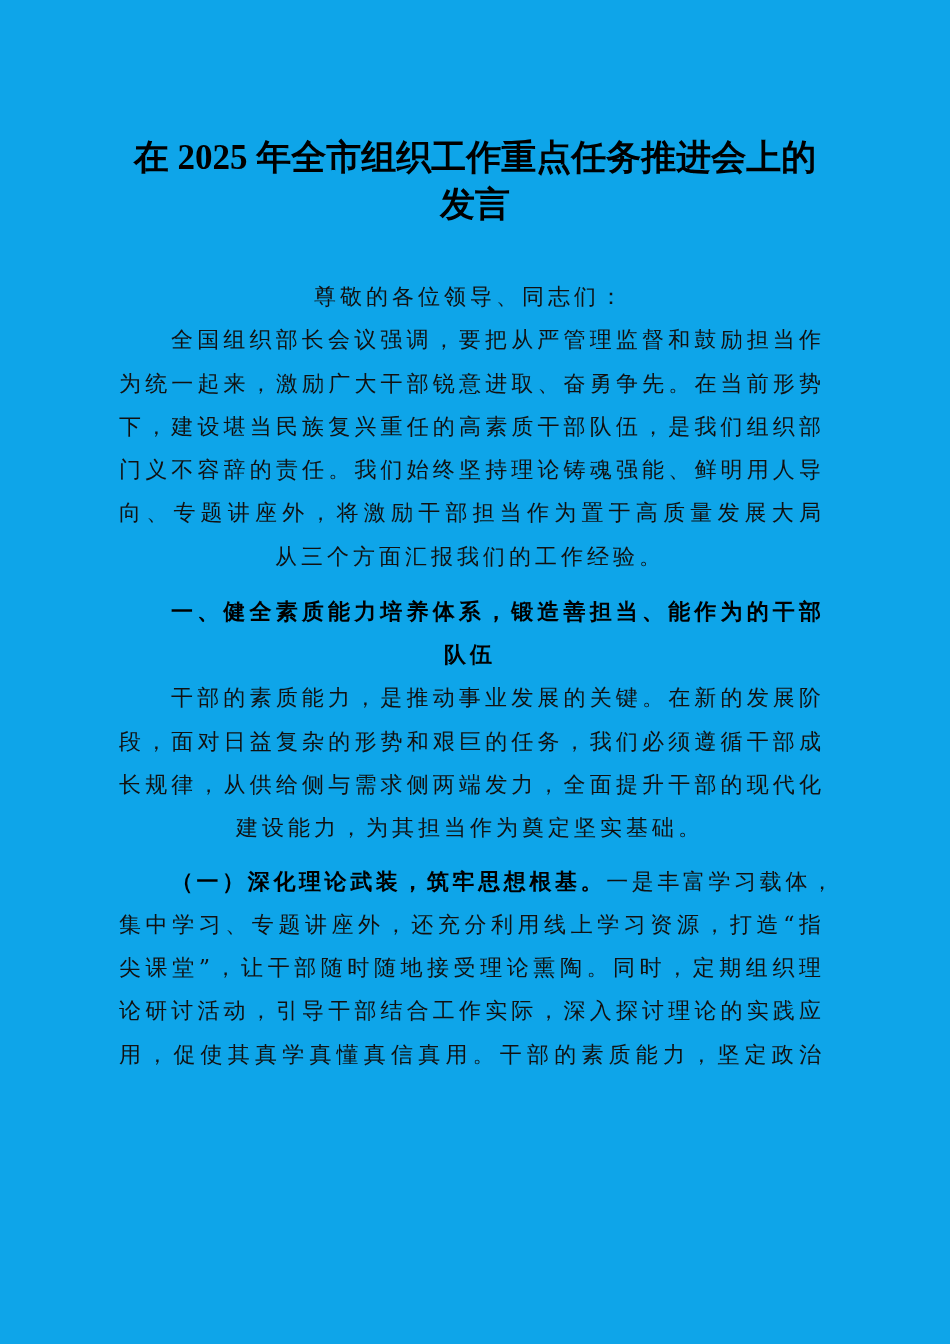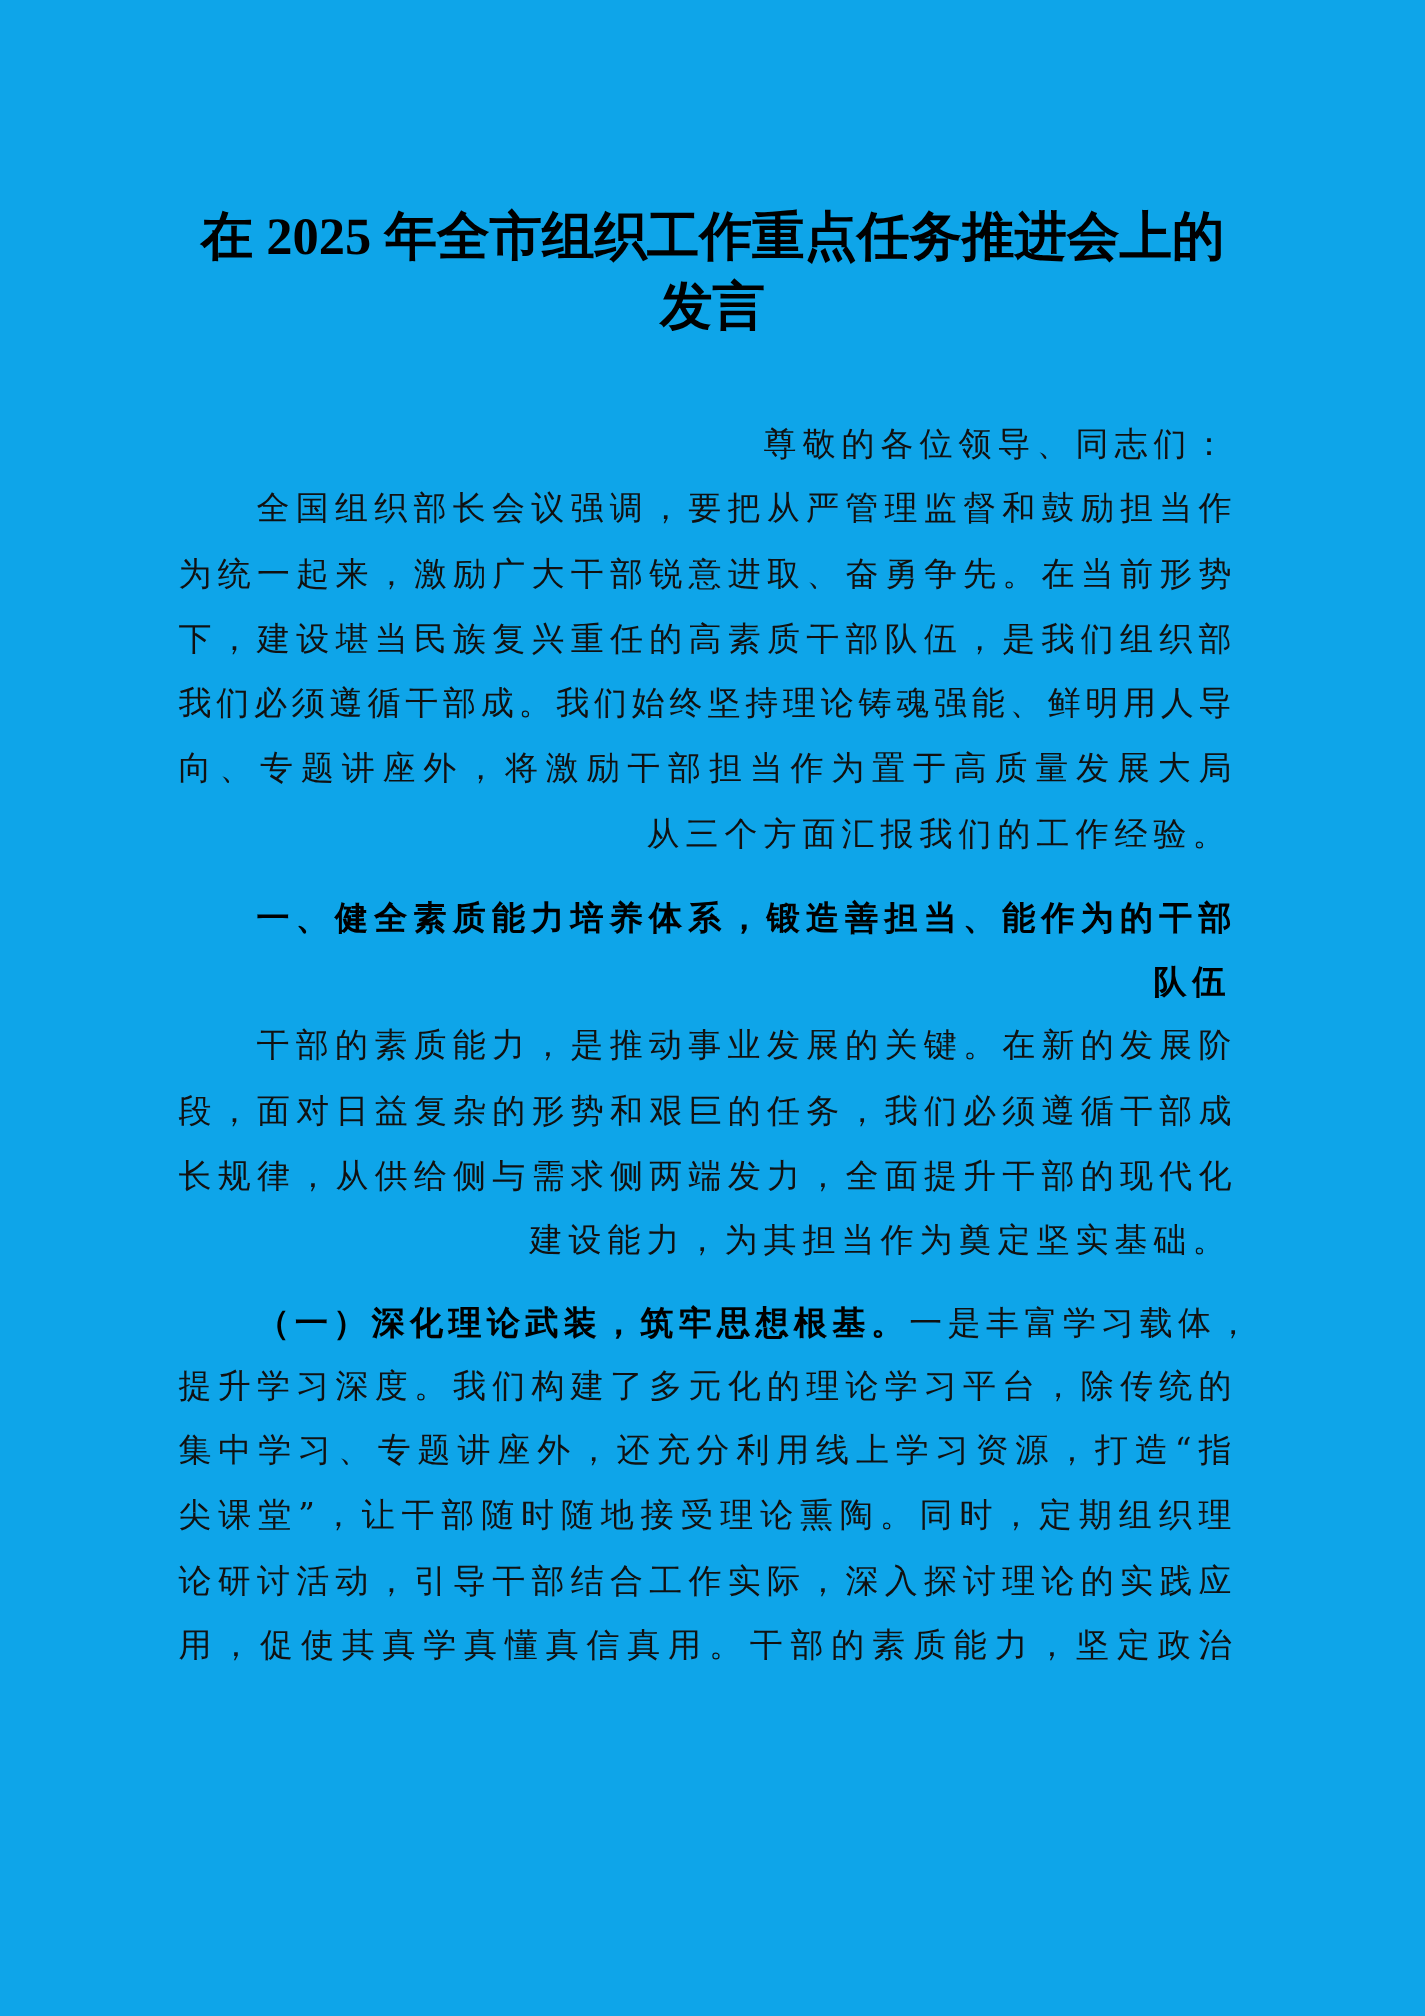--- a/index.html
+++ b/index.html
@@ -52,21 +52,21 @@
       width: 702px;
       height: 43.3px;
       overflow: visible;
     }
     .line.full {
       text-align: justify;
       text-align-last: justify;
       text-justify: inter-character;
     }
     .line.partial {
-      text-align: right;
+      text-align: center;
       letter-spacing: 4px;
       white-space: nowrap;
     }
     .line.indent {
       padding-left: 52px;
     }
     .heading {
       font-family: Liberation Serif, serif;
       font-weight: bold;
       color: #000000;
@@ -95,40 +95,39 @@
   </div>
 
   <div class="body">
 
     <div class="line partial">尊敬的各位领导、同志们：</div>
 
     <div>
       <div class="line full indent">全国组织部长会议强调，要把从严管理监督和鼓励担当作</div>
       <div class="line full">为统一起来，激励广大干部锐意进取、奋勇争先。在当前形势</div>
       <div class="line full">下，建设堪当民族复兴重任的高素质干部队伍，是我们组织部</div>
-      <div class="line full">我们必须遵循干部成。我们始终坚持理论铸魂强能、鲜明用人导</div>
+      <div class="line full">门义不容辞的责任。我们始终坚持理论铸魂强能、鲜明用人导</div>
       <div class="line full">向、专题讲座外，将激励干部担当作为置于高质量发展大局</div>
       <div class="line partial">从三个方面汇报我们的工作经验。</div>
     </div>
 
     <div>
       <div class="line full indent heading heading-first">一、健全素质能力培养体系，锻造善担当、能作为的干部</div>
       <div class="line partial heading">队伍</div>
     </div>
 
     <div>
       <div class="line full indent">干部的素质能力，是推动事业发展的关键。在新的发展阶</div>
       <div class="line full">段，面对日益复杂的形势和艰巨的任务，我们必须遵循干部成</div>
       <div class="line full">长规律，从供给侧与需求侧两端发力，全面提升干部的现代化</div>
       <div class="line partial">建设能力，为其担当作为奠定坚实基础。</div>
     </div>
 
     <div>
       <div class="line full indent sub-first"><span class="sub-title">（一）深化理论武装，筑牢思想根基。</span><span>一是丰富学习载体，</span></div>
-      <div class="line full">提升学习深度。我们构建了多元化的理论学习平台，除传统的</div>
       <div class="line full">集中学习、专题讲座外，还充分利用线上学习资源，打造“指</div>
       <div class="line full">尖课堂”，让干部随时随地接受理论熏陶。同时，定期组织理</div>
       <div class="line full">论研讨活动，引导干部结合工作实际，深入探讨理论的实践应</div>
       <div class="line full">用，促使其真学真懂真信真用。干部的素质能力，坚定政治</div>
     </div>
 
   </div>
 </div>
 
 </body></html>

